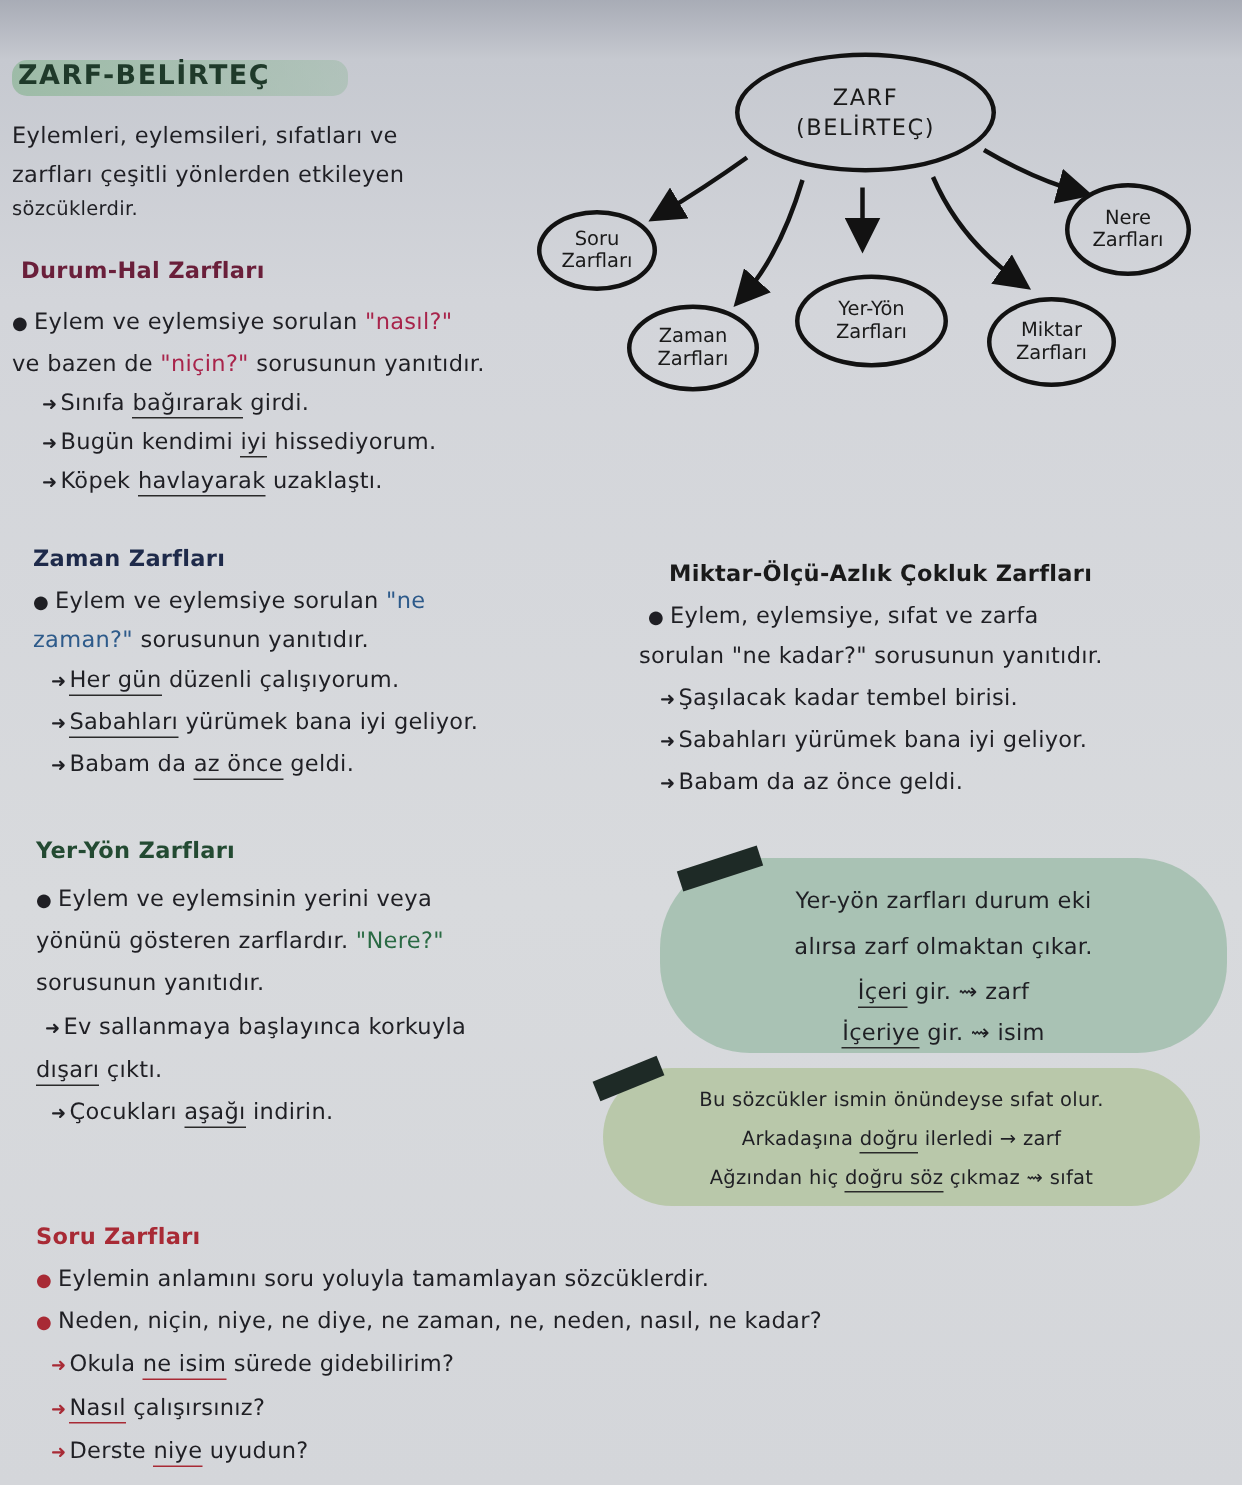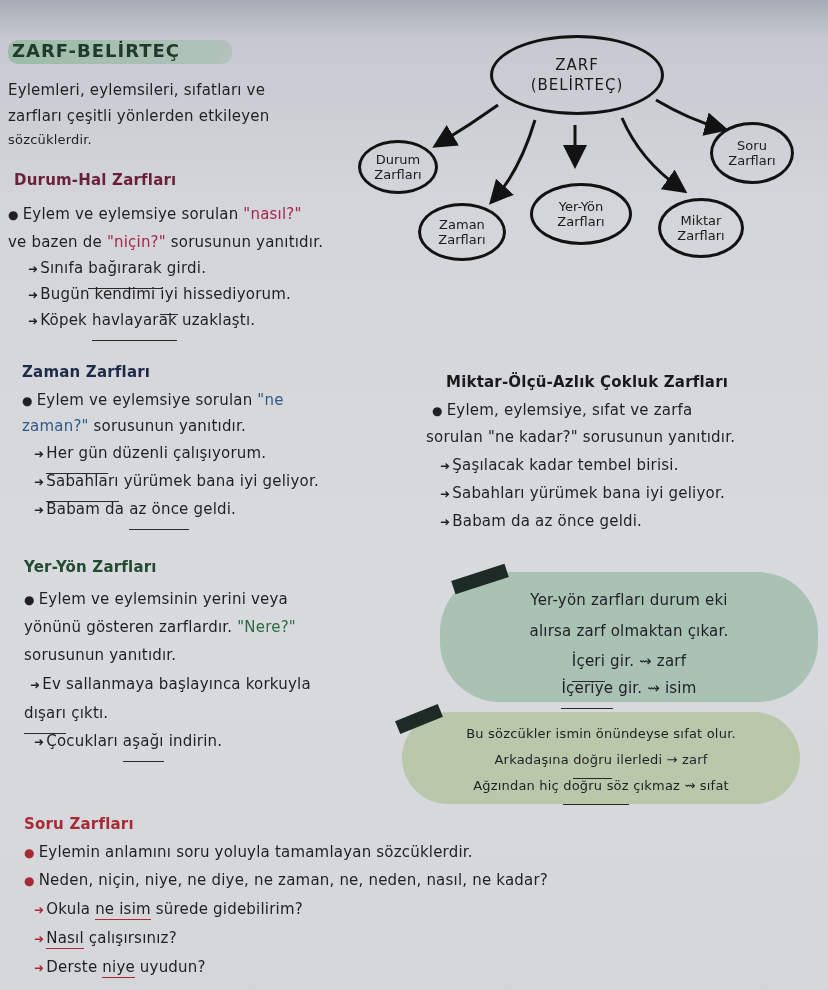--- a/index.html
+++ b/index.html
@@ -18,21 +18,21 @@
   }
   .main-title { left:12px; top:40px; font-size:18px; font-weight:bold; color:#1f3a2a; letter-spacing:1px; }
   .h-maroon { color:#6a1f3a; font-weight:bold; }
   .h-navy { color:#1e2a4a; font-weight:bold; }
   .h-green { color:#234a32; font-weight:bold; }
   .h-red { color:#a82a35; font-weight:bold; }
   .h-black { color:#1a1a1a; font-weight:bold;margin-left:20px; }
   .kw-pink { color:#a8244b; }
   .kw-blue { color:#2d5a8a; }
   .kw-green { color:#2a6a44; }
-  u.ul { text-decoration:none; border-bottom:1.5px solid #2a2a2a; padding-bottom:11px;margin-top:12px; }
+  u.ul { text-decoration:none; border-bottom:1.5px solid #2a2a2a; padding-bottom:1px;margin-top:12px; }
   u.ul-red { text-decoration:none; border-bottom:1.5px solid #a82a35; padding-bottom:1px; }
   .arrow { font-size:12px; margin-right:2px; }
   .bullet { font-size:12px; margin-right:4px; }
   .node {
     position:absolute; border:3px solid #121212; border-radius:50%;
     display:flex; align-items:center; justify-content:center; text-align:center;
     font-size:13px; line-height:15px; color:#1a1a1a;
   }
   .box1 {
     left:440px; top:572px; width:378px; height:130px;
@@ -70,21 +70,21 @@
   </g>
 </svg>
 <div class="node" style="left:490px;top:35px;width:168px;height:74px;font-size:15px;line-height:20px;letter-spacing:1px;">
   <div>
       <div>ZARF</div>
       <div>(BELİRTEÇ)</div>
     </div>
 </div>
 <div class="node" style="left:358px;top:140px;width:74px;height:48px;">
   <div>
-      <div>Durum</div>
+      <div>Soru</div>
       <div>Zarfları</div>
     </div>
 </div>
 <div class="node" style="left:418px;top:203px;width:82px;height:52px;">
   <div>
       <div>Zaman</div>
       <div>Zarfları</div>
     </div>
 </div>
 <div class="node" style="left:530px;top:183px;width:96px;height:56px;">
@@ -94,21 +94,21 @@
     </div>
 </div>
 <div class="node" style="left:658px;top:198px;width:80px;height:54px;">
   <div>
       <div>Miktar</div>
       <div>Zarfları</div>
     </div>
 </div>
 <div class="node" style="left:710px;top:122px;width:78px;height:56px;">
   <div>
-      <div>Soru</div>
+      <div>Nere</div>
       <div>Zarfları</div>
     </div>
 </div>
 
 <div class="abs t h-maroon" style="left:14px;top:170px;">Durum-Hal Zarfları</div>
 <div class="abs t" style="left:8px;top:204px;">
   <span class="bullet">●</span><span>Eylem ve eylemsiye sorulan </span><span class="kw-pink">"nasıl?"</span>
 </div>
 <div class="abs t" style="left:8px;top:232px;">
   <span>ve bazen de </span><span class="kw-pink">"niçin?"</span><span> sorusunun yanıtıdır.</span>

